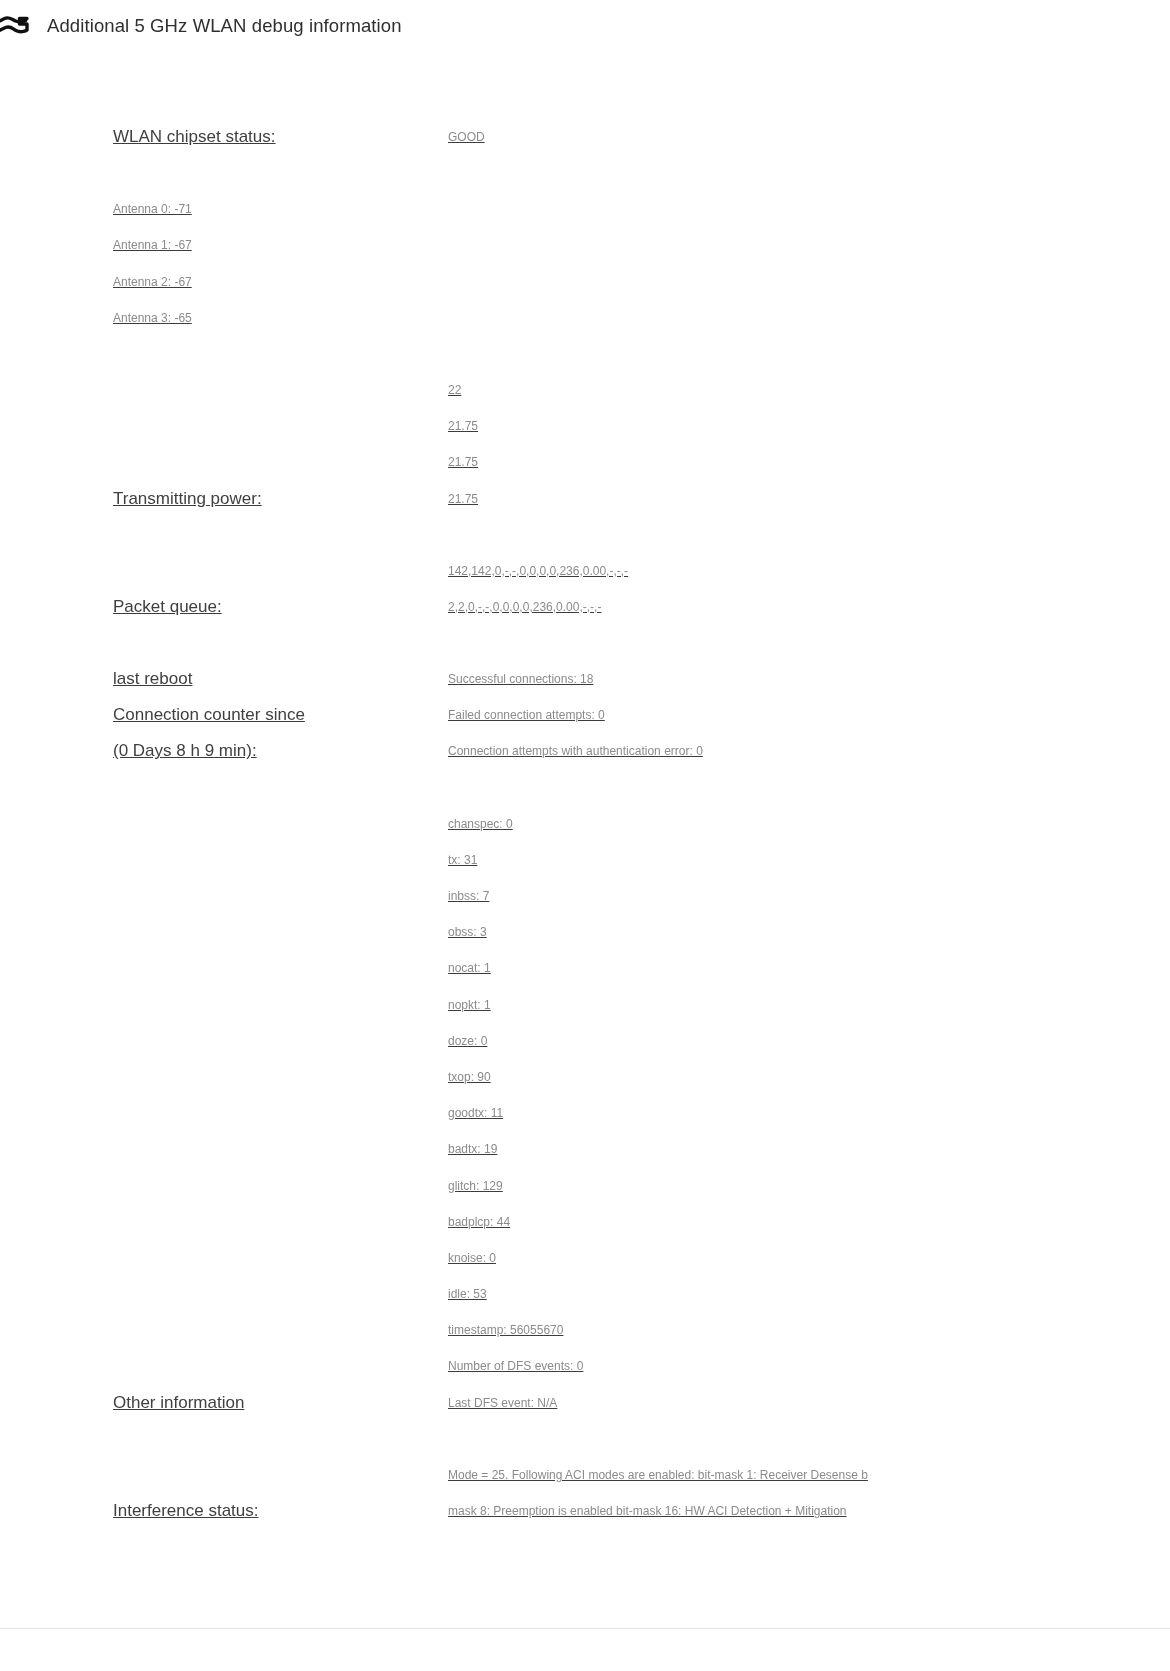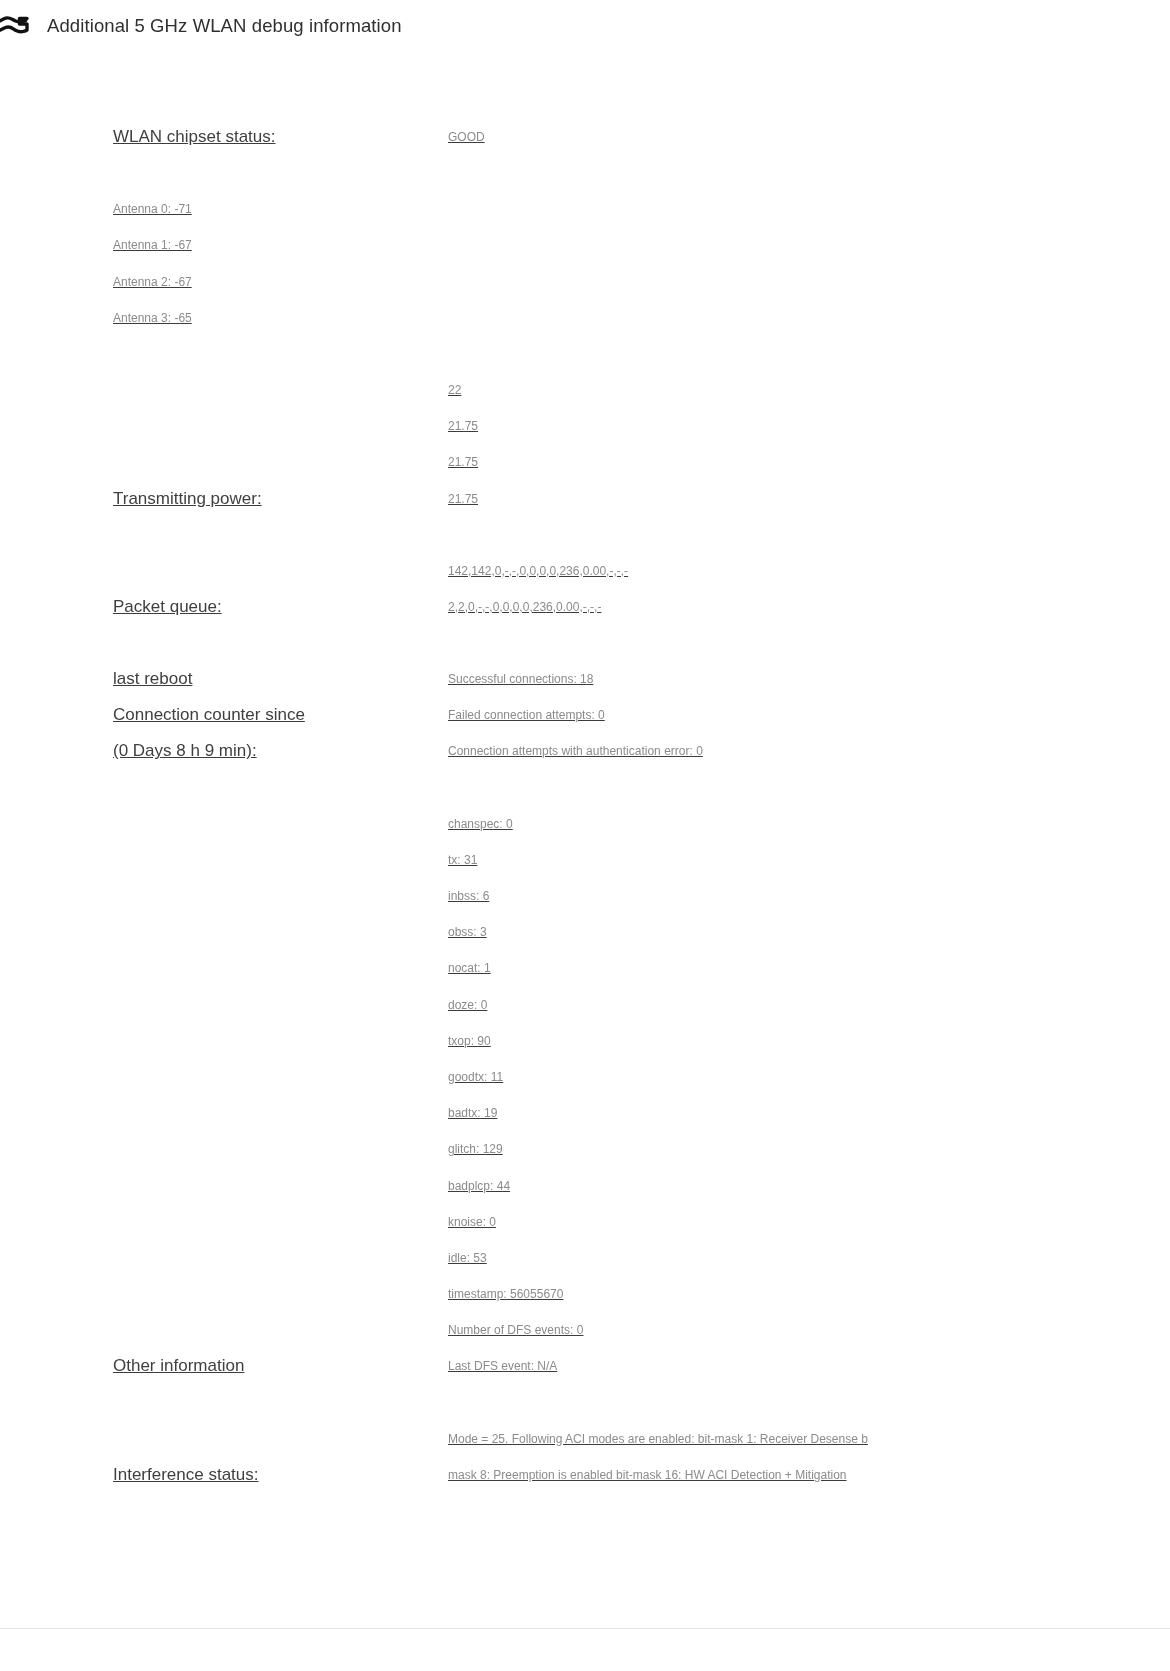--- a/index.html
+++ b/index.html
@@ -176,23 +176,24 @@
     </div>
 
     <div class="spacer-md"></div>
     <div class="row">
       <div class="label-col">
         <div class="label-line">Other information</div>
       </div>
       <div class="value-col">
         <div class="value-line">chanspec: 0</div>
         <div class="value-line">tx: 31</div>
-        <div class="value-line">inbss: 6</div>
+        <div class="value-line">inbss: 7</div>
         <div class="value-line">obss: 3</div>
         <div class="value-line">nocat: 1</div>
+        <div class="value-line">nopkt: 1</div>
         <div class="value-line">doze: 0</div>
         <div class="value-line">txop: 90</div>
         <div class="value-line">goodtx: 11</div>
         <div class="value-line">badtx: 19</div>
         <div class="value-line">glitch: 129</div>
         <div class="value-line">badplcp: 44</div>
         <div class="value-line">knoise: 0</div>
         <div class="value-line">idle: 53</div>
         <div class="value-line">timestamp: 56055670</div>
         <div class="value-line">Number of DFS events: 0</div>

